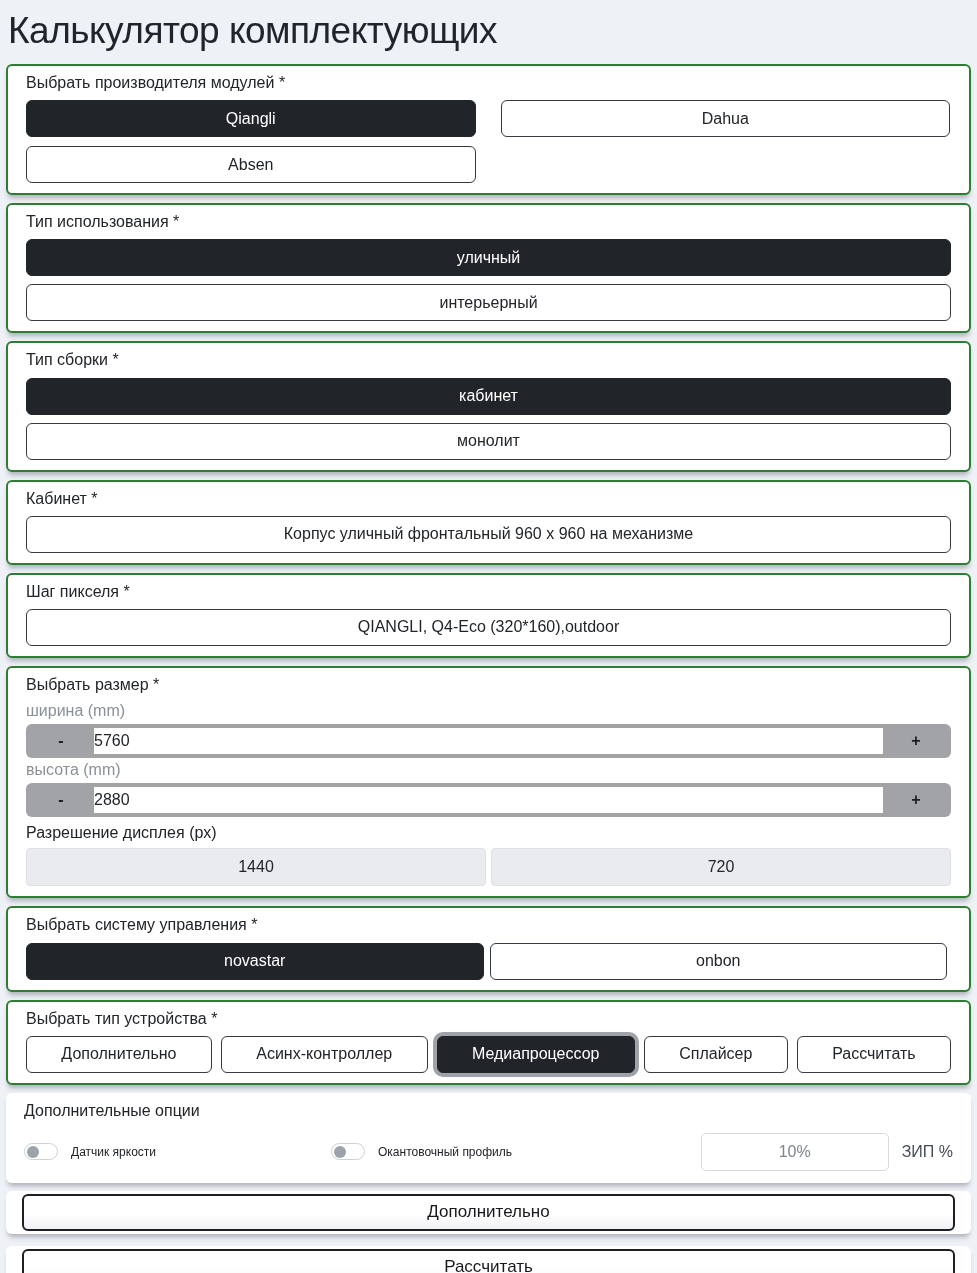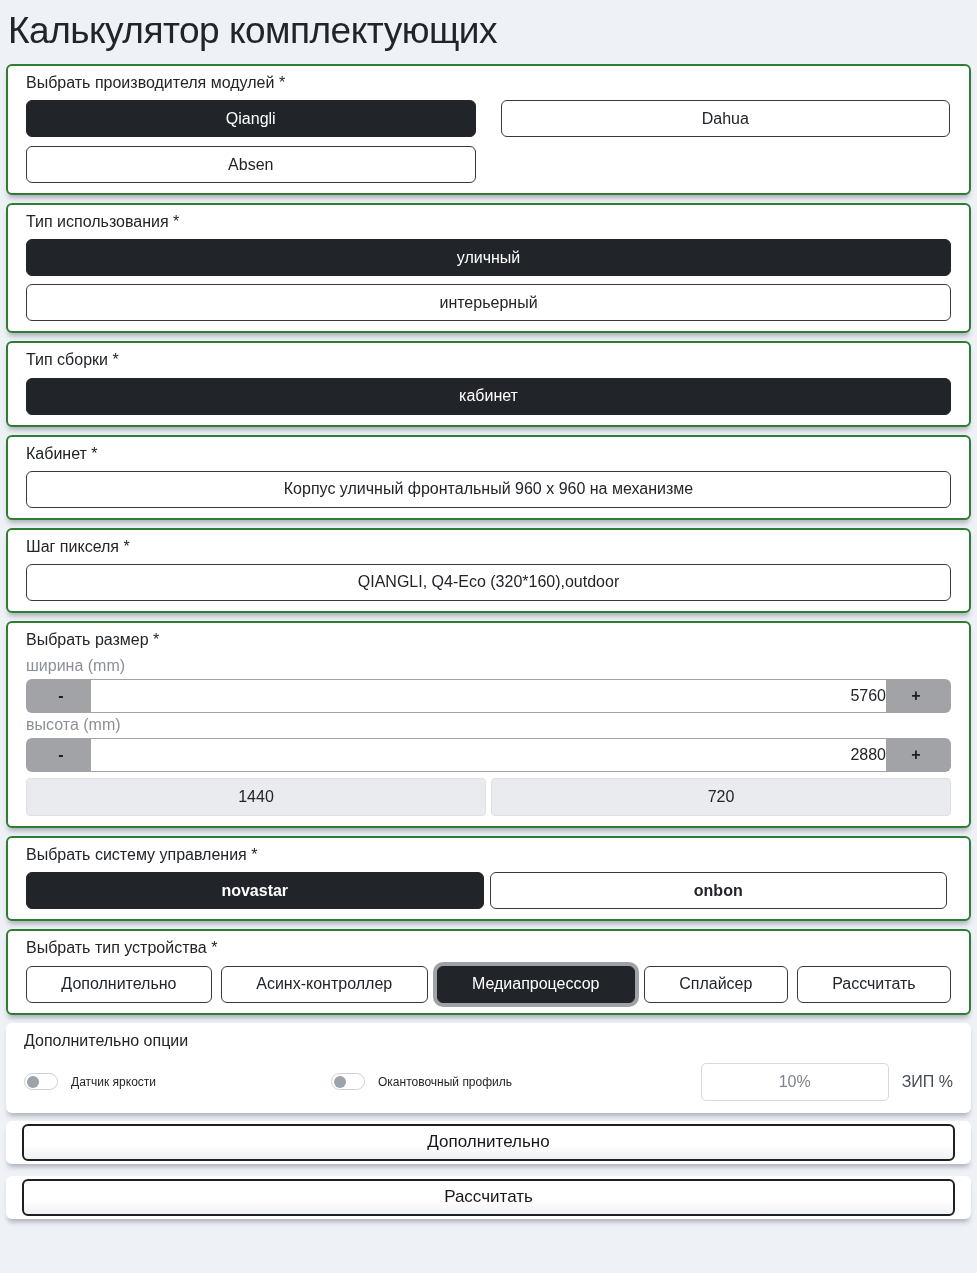--- a/index.html
+++ b/index.html
@@ -54,21 +54,21 @@
   .btn.ring  { box-shadow: 0 0 0 4px #9fa3a9; }
 
   .row-wrap {
     display: flex;
     flex-wrap: wrap;
     column-gap: 25px;
     row-gap: 9px;
   }
   .row-wrap .btn { width: calc(50% - 13px); }
 
-  .row-2 { display: flex; gap: 6px; font-weight: bold; }
+  .row-2 { display: flex; gap: 6px; }
   .row-2 .btn { width: calc(50% - 5px); }
 
   .stack .btn { width: 100%; }
   .stack .btn + .btn { margin-top: 8px; }
 
   .full .btn { width: 100%; }
 
   .sub-label {
     font-size: 16px;
     color: #8a9097;
@@ -85,23 +85,23 @@
     font-size: 16px;
     font-weight: 700;
     color: #1b1d20;
     cursor: pointer;
   }
   .stepper-input {
     flex: 1;
     margin: 0 -6px;
     z-index: 1;
     position: relative;
-    border: 1px solid #a3a3a3;
+    border: 4px solid #a3a3a3;
     background: #fff;
-    text-align: right;
+    text-align: left;
     font-size: 16px;
     color: #212529;
     font-family: "Liberation Sans", sans-serif;
     border-radius: 0;
     outline: none;
     padding: 0;
   }
 
   .res-row { display: flex; gap: 5px; margin-top: 6px; }
   .res-box {
@@ -193,20 +193,21 @@
 
   <div class="card green stack">
     <div class="section-label">Тип использования *</div>
     <div class="btn dark">уличный</div>
     <div class="btn light">интерьерный</div>
   </div>
 
   <div class="card green stack">
     <div class="section-label">Тип сборки *</div>
     <div class="btn dark">кабинет</div>
+    <div class="btn light">монолит</div>
   </div>
 
   <div class="card green full">
     <div class="section-label">Кабинет *</div>
     <div class="btn light">Корпус уличный фронтальный 960 x 960 на механизме</div>
   </div>
 
   <div class="card green full">
     <div class="section-label">Шаг пикселя *</div>
     <div class="btn light">QIANGLI, Q4-Eco (320*160),outdoor</div>
@@ -222,20 +223,21 @@
       <button class="stepper-btn">+</button>
     </div>
 
     <div class="sub-label">высота (mm)</div>
     <div class="stepper">
       <button class="stepper-btn">-</button>
       <input class="stepper-input" value="2880" style="">
       <button class="stepper-btn">+</button>
     </div>
 
+    <div class="section-label" style="margin:6px 0 0 0;">Разрешение дисплея (px)</div>
     <div class="res-row">
       <div class="res-box">1440</div>
       <div class="res-box">720</div>
     </div>
   </div>
 
   <div class="card green">
     <div class="section-label">Выбрать систему управления *</div>
     <div class="row-2">
       <div class="btn dark">novastar</div>
@@ -248,21 +250,21 @@
     <div class="row-5">
       <div class="btn light">Дополнительно</div>
       <div class="btn light">Асинх-контроллер</div>
       <div class="btn dark ring">Медиапроцессор</div>
       <div class="btn light">Сплайсер</div>
       <div class="btn light">Рассчитать</div>
     </div>
   </div>
 
   <div class="card options-card">
-    <div class="section-label" style="margin-bottom:0;">Дополнительно опции</div>
+    <div class="section-label" style="margin-bottom:0;">Дополнительные опции</div>
     <div class="options-row">
       <div class="switch-group first">
         <div class="switch">
           <div class="knob"></div>
         </div>
         <div class="switch-label">Датчик яркости</div>
       </div>
       <div class="switch-group">
         <div class="switch">
           <div class="knob"></div>

